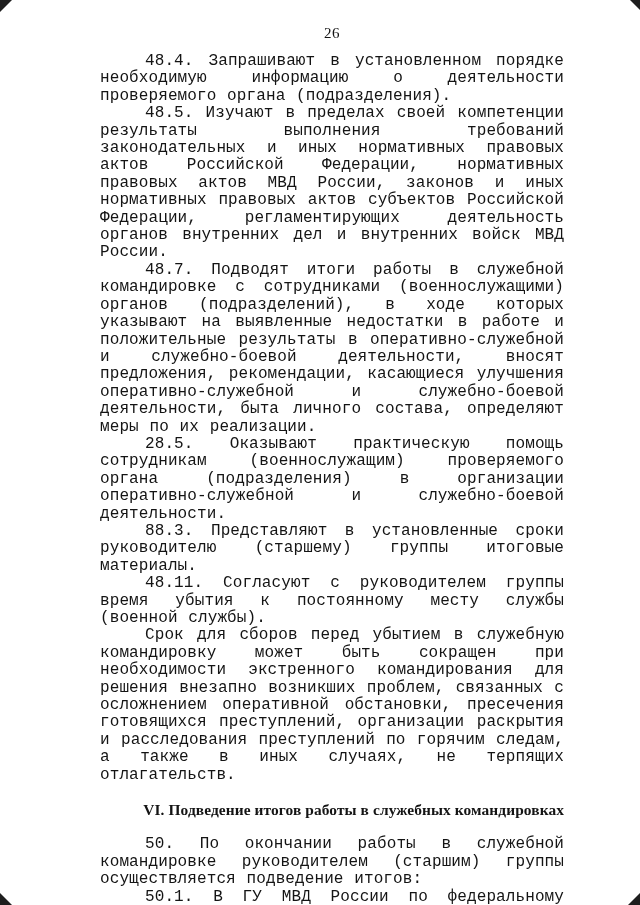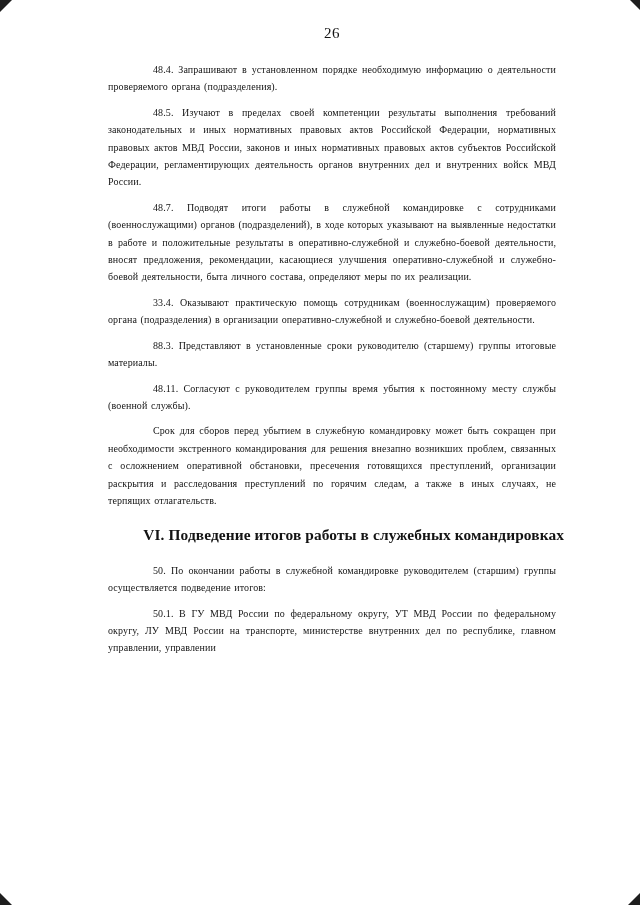--- a/index.html
+++ b/index.html
@@ -34,27 +34,28 @@
     width: 464px;
   }
   .page-number {
     text-align: center;
     padding-top: 25px;
     padding-bottom: 11px;
     font-size: 15px;
     letter-spacing: 0.5px;
   }
   p.para {
-    margin: 8px;
+    margin: 0;
     text-align: justify;
     text-indent: 45px;
-    font-size: 10px;
+    font-size: 16px;
     line-height: 17.4px;
     word-spacing: 1px;
     letter-spacing: 0.1px;
+    font-family: Liberation Mono, monospace;
   }
   h2.section-heading {
     margin: 17px 0 18px 0;
     text-align: right;
     font-size: 15.4px;
     line-height: 17.4px;
     font-weight: bold;
     letter-spacing: 0.1px;
   }
 </style>
@@ -68,21 +69,21 @@
   <div class="corner bl"></div>
   <div class="corner br"></div>
 
   <div class="content">
 
     <div class="page-number">26</div>
 
     <p class="para">48.4. Запрашивают в установленном порядке необходимую информацию о деятельности проверяемого органа (подразделения).</p>
     <p class="para">48.5. Изучают в пределах своей компетенции результаты выполнения требований законодательных и иных нормативных правовых актов Российской Федерации, нормативных правовых актов МВД России, законов и иных нормативных правовых актов субъектов Российской Федерации, регламентирующих деятельность органов внутренних дел и внутренних войск МВД России.</p>
     <p class="para">48.7. Подводят итоги работы в служебной командировке с сотрудниками (военнослужащими) органов (подразделений), в ходе которых указывают на выявленные недостатки в работе и положительные результаты в оперативно-служебной и служебно-боевой деятельности, вносят предложения, рекомендации, касающиеся улучшения оперативно-служебной и служебно-боевой деятельности, быта личного состава, определяют меры по их реализации.</p>
-    <p class="para">33.4. Оказывают практическую помощь сотрудникам (военнослужащим) проверяемого органа (подразделения) в организации оперативно-служебной и служебно-боевой деятельности.</p>
+    <p class="para">28.5. Оказывают практическую помощь сотрудникам (военнослужащим) проверяемого органа (подразделения) в организации оперативно-служебной и служебно-боевой деятельности.</p>
     <p class="para">88.3. Представляют в установленные сроки руководителю (старшему) группы итоговые материалы.</p>
     <p class="para">48.11. Согласуют с руководителем группы время убытия к постоянному месту службы (военной службы).</p>
     <p class="para">Срок для сборов перед убытием в служебную командировку может быть сокращен при необходимости экстренного командирования для решения внезапно возникших проблем, связанных с осложнением оперативной обстановки, пресечения готовящихся преступлений, организации раскрытия и расследования преступлений по горячим следам, а также в иных случаях, не терпящих отлагательств.</p>
 
     <h2 class="section-heading">VI. Подведение итогов работы в служебных командировках</h2>
 
     <p class="para">50. По окончании работы в служебной командировке руководителем (старшим) группы осуществляется подведение итогов:</p>
     <p class="para">50.1. В ГУ МВД России по федеральному округу, УТ МВД России по федеральному округу, ЛУ МВД России на транспорте, министерстве внутренних дел по республике, главном управлении, управлении</p>
 
   </div>

